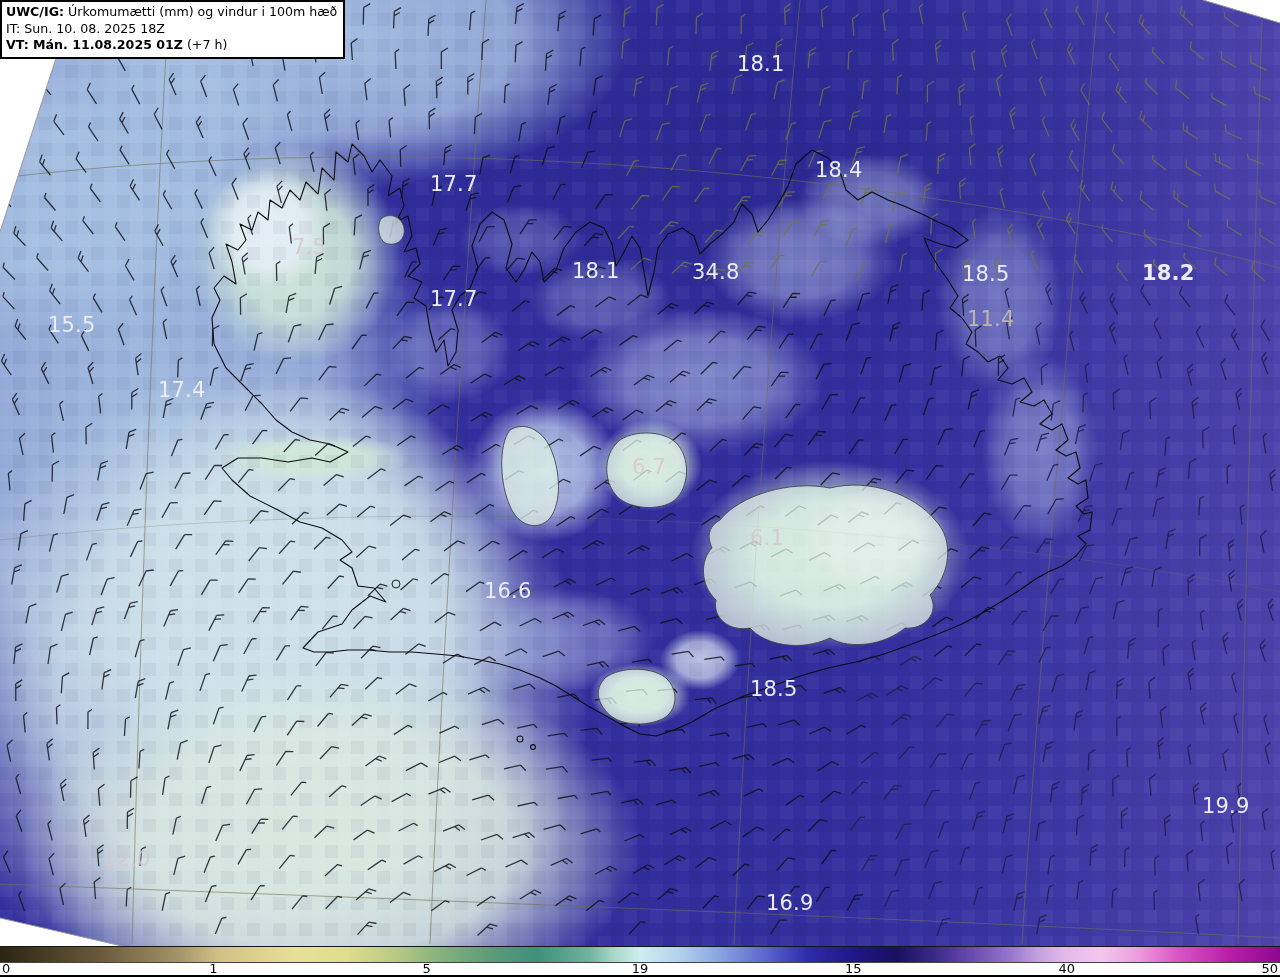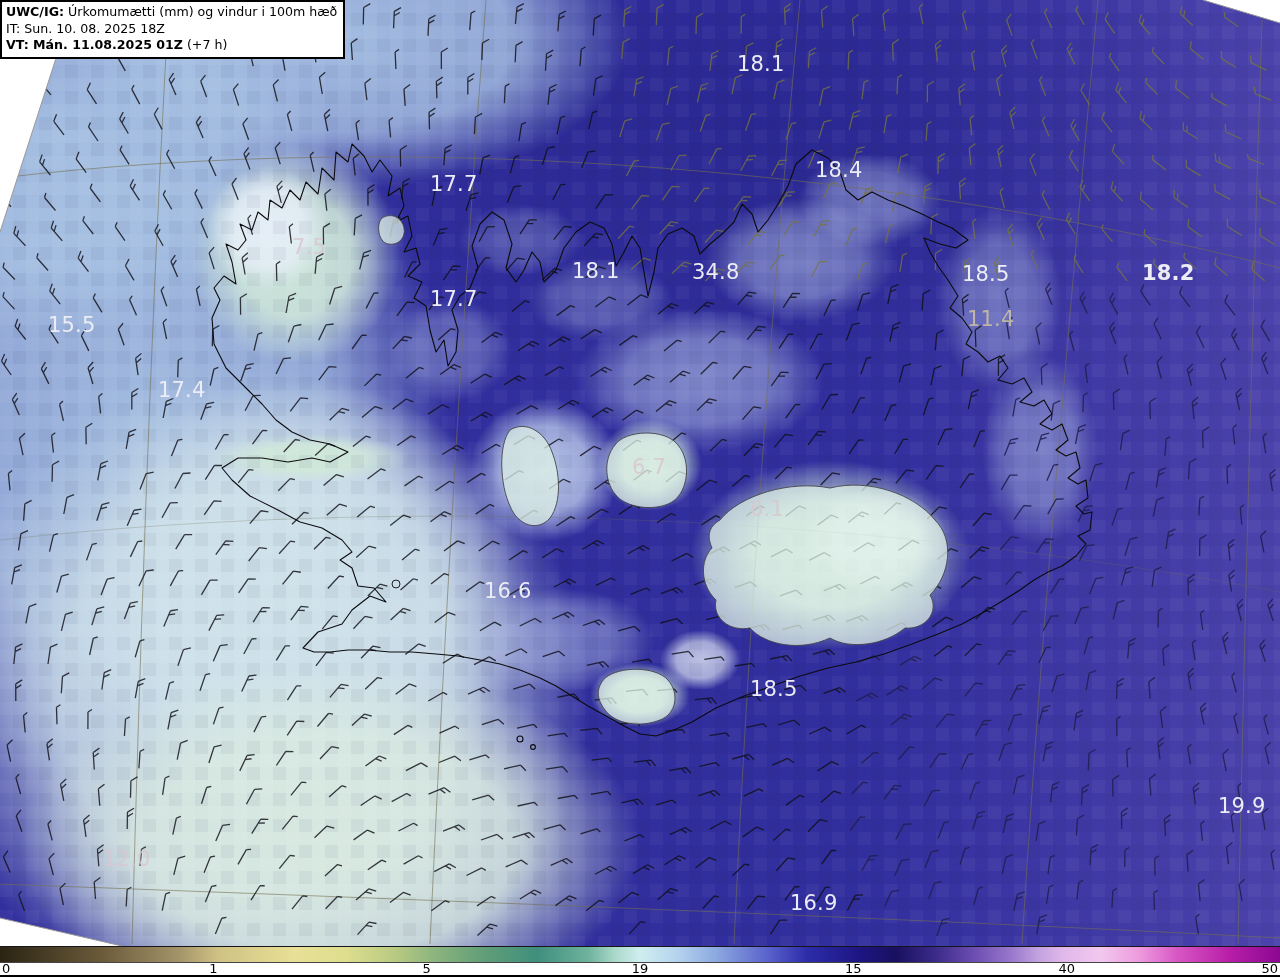--- a/index.html
+++ b/index.html
@@ -2777,26 +2777,26 @@
         <div class="vlabel tone-muted" style="left: 292px; top: 237px;">7.5</div>
         <div class="vlabel tone-bright" style="left: 572px; top: 261px;">18.1</div>
         <div class="vlabel tone-bright" style="left: 692px; top: 262px;">34.8</div>
         <div class="vlabel tone-bright" style="left: 962px; top: 264px;">18.5</div>
         <div class="vlabel tone-bright" style="left: 1142px; top: 263px; font-weight: bold;">18.2</div>
         <div class="vlabel tone-bright" style="left: 430px; top: 289px;">17.7</div>
         <div class="vlabel tone-olive" style="left: 967px; top: 301px;">11.4</div>
         <div class="vlabel tone-bright" style="left: 48px; top: 306px; margin-top: 9px;">15.5</div>
         <div class="vlabel tone-bright" style="left: 158px; top: 380px;">17.4</div>
         <div class="vlabel tone-muted" style="left: 632px; top: 457px;">6.7</div>
-        <div class="vlabel tone-muted" style="left: 750px; top: 499px;">6.1</div>
+        <div class="vlabel tone-muted" style="left: 750px; top: 528px;">6.1</div>
         <div class="vlabel tone-bright" style="left: 484px; top: 581px;">16.6</div>
         <div class="vlabel tone-bright" style="left: 750px; top: 679px;">18.5</div>
-        <div class="vlabel tone-bright" style="left: 1202px; top: 796px; margin-left: 16px;">19.9</div>
+        <div class="vlabel tone-bright" style="left: 1202px; top: 796px;">19.9</div>
         <div class="vlabel tone-muted" style="left: 103px; top: 849px;">12.0</div>
-        <div class="vlabel tone-bright" style="left: 790px; top: 893px;">16.9</div>
+        <div class="vlabel tone-bright" style="left: 766px; top: 893px;">16.9</div>
       </div>
 
     <div class="titlebox">
       <div><b>UWC/IG:</b><span> Úrkomumætti (mm) og vindur i 100m hæð</span></div>
       <div>IT: Sun. 10. 08. 2025 18Z</div>
       <div><b>VT: Mán. 11.08.2025 01Z</b><span> (+7 h)</span></div>
     </div>
   </div>
 
   <div class="colorbar">

